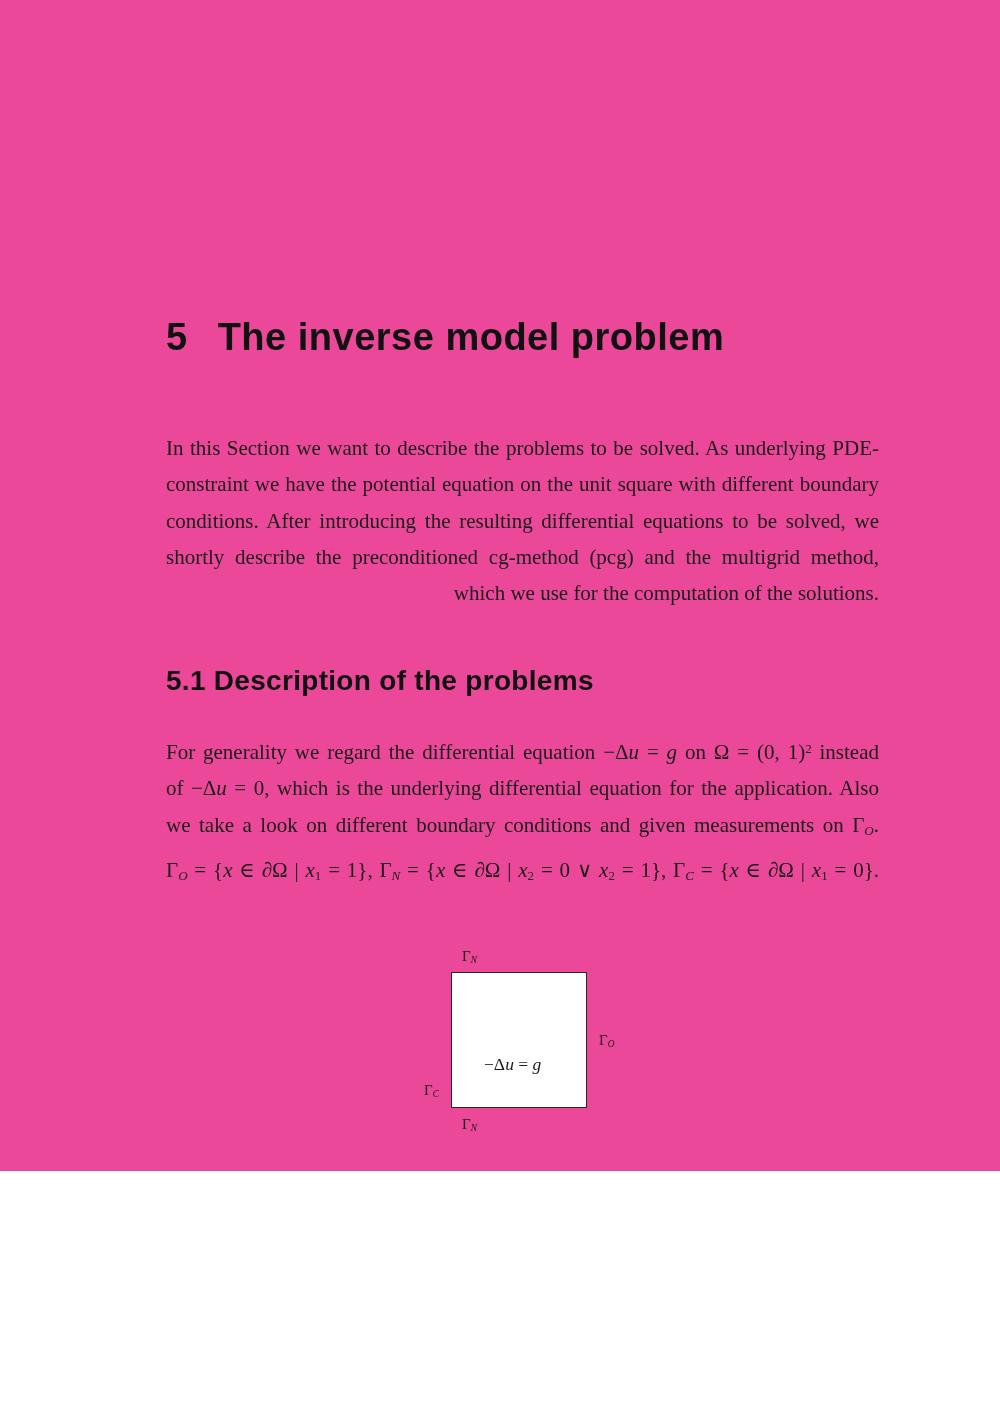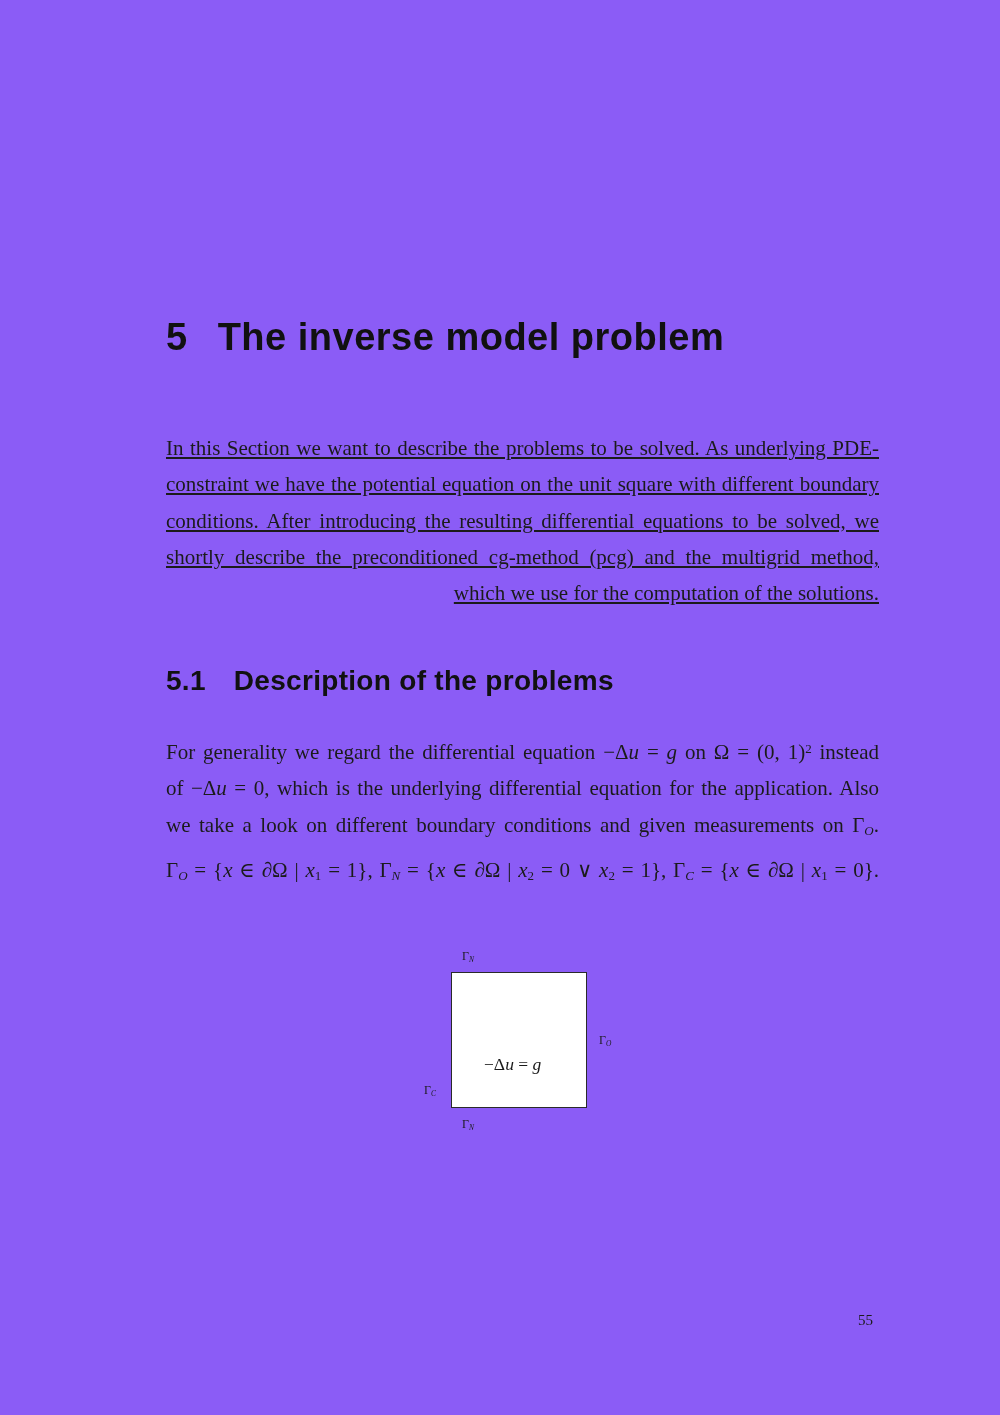--- a/index.html
+++ b/index.html
@@ -3,22 +3,22 @@
 <meta charset="utf-8">
 <style>
   html, body {
     margin: 0;
     padding: 0;
     background: #ffffff;
   }
   .page {
     position: relative;
     width: 1000px;
-    height: 1415px;
-    background: #8b5cf6;
+    height: 1171px;
+    background: #ec4899;
     color: #1b1b1b;
     overflow: hidden;
   }
   .chapter {
     position: absolute;
     left: 166px;
     top: 316px;
     margin: 0;
     font-family: "Liberation Sans", "DejaVu Sans", sans-serif;
     font-weight: 700;
@@ -35,40 +35,40 @@
     top: 665px;
     margin: 0;
     font-family: "Liberation Sans", "DejaVu Sans", sans-serif;
     font-weight: 700;
     font-size: 28px;
     line-height: 32px;
     letter-spacing: 0.3px;
     color: #111;
     white-space: nowrap;
   }
-  .section .num { margin-right: 28px; }
+  .section .num { margin-right: 8px; }
   .para {
     position: absolute;
     left: 166px;
     width: 713px;
     font-family: "Liberation Serif", "DejaVu Serif", serif;
     font-size: 21px;
     line-height: 36.3px;
     color: #1b1b1b;
   }
   .jline {
     text-align: justify;
     text-align-last: justify;
     white-space: nowrap;
   }
   .lline {
     text-align: right;
     white-space: nowrap;
   }
-  .p-intro { top: 430px; text-decoration: underline; }
+  .p-intro { top: 430px; }
   .p-generality { top: 734px; }
   .p-problems { top: 852px; }
   .caption { top: 1182px; font-size: 20.5px; }
   .caption .indent { padding-left: 97px; }
   sub {
     font-size: 0.62em;
     vertical-align: -0.25em;
     line-height: 0;
   }
   sup {
@@ -81,21 +81,21 @@
     left: 451px;
     top: 972px;
     width: 134px;
     height: 134px;
     border: 1.5px solid #2a2a2a;
     background: #ffffff;
   }
   .fig-label {
     position: absolute;
     font-family: "Liberation Serif", "DejaVu Serif", serif;
-    font-size: 12px;
+    font-size: 15px;
     line-height: 20px;
     color: #1b1b1b;
     white-space: nowrap;
   }
   .lbl-n-top    { left: 462px; top: 946px; }
   .lbl-o-right  { left: 599px; top: 1030px; }
   .lbl-c-left   { left: 424px; top: 1080px; }
   .lbl-n-bottom { left: 462px; top: 1114px; }
   .fig-eq {
     position: absolute;

